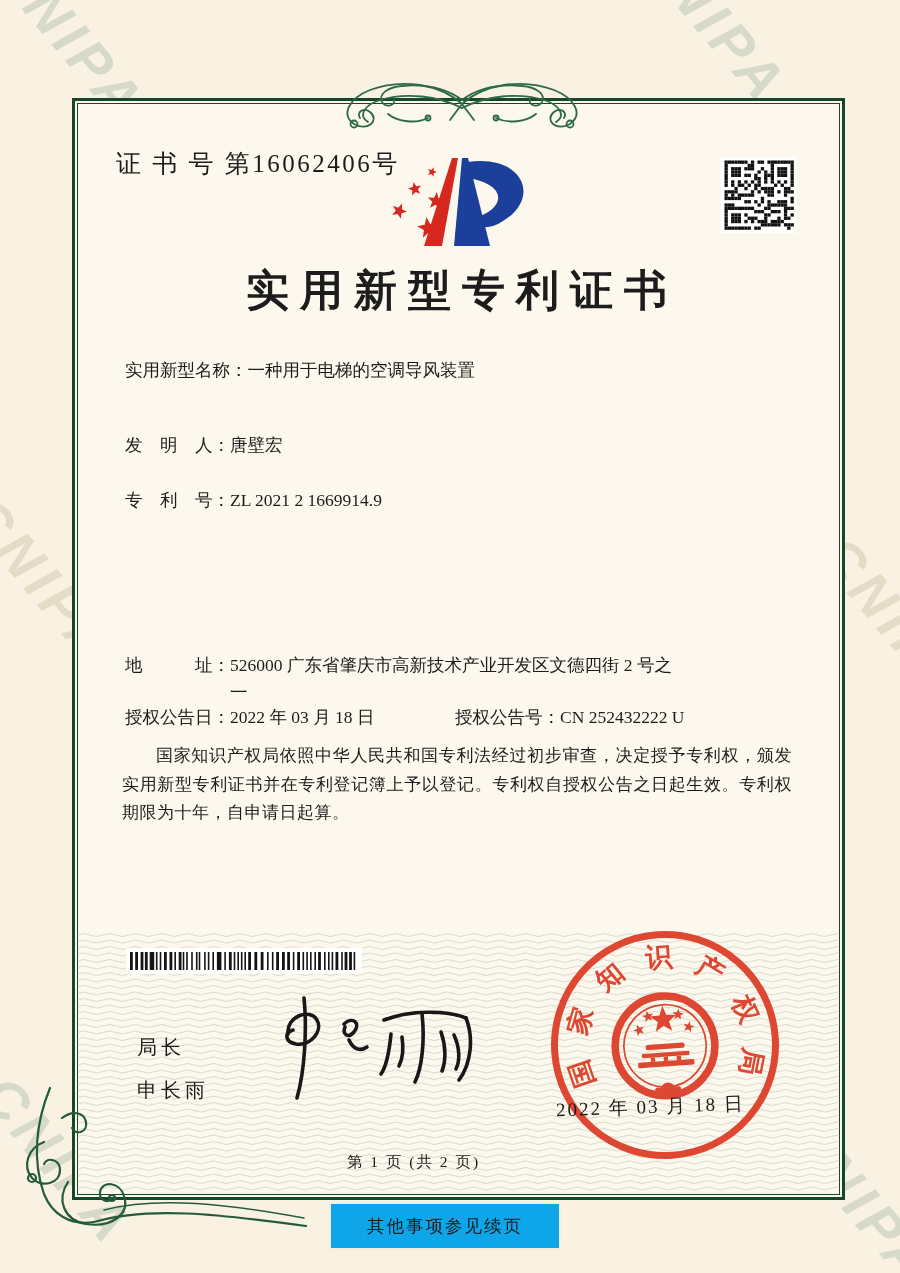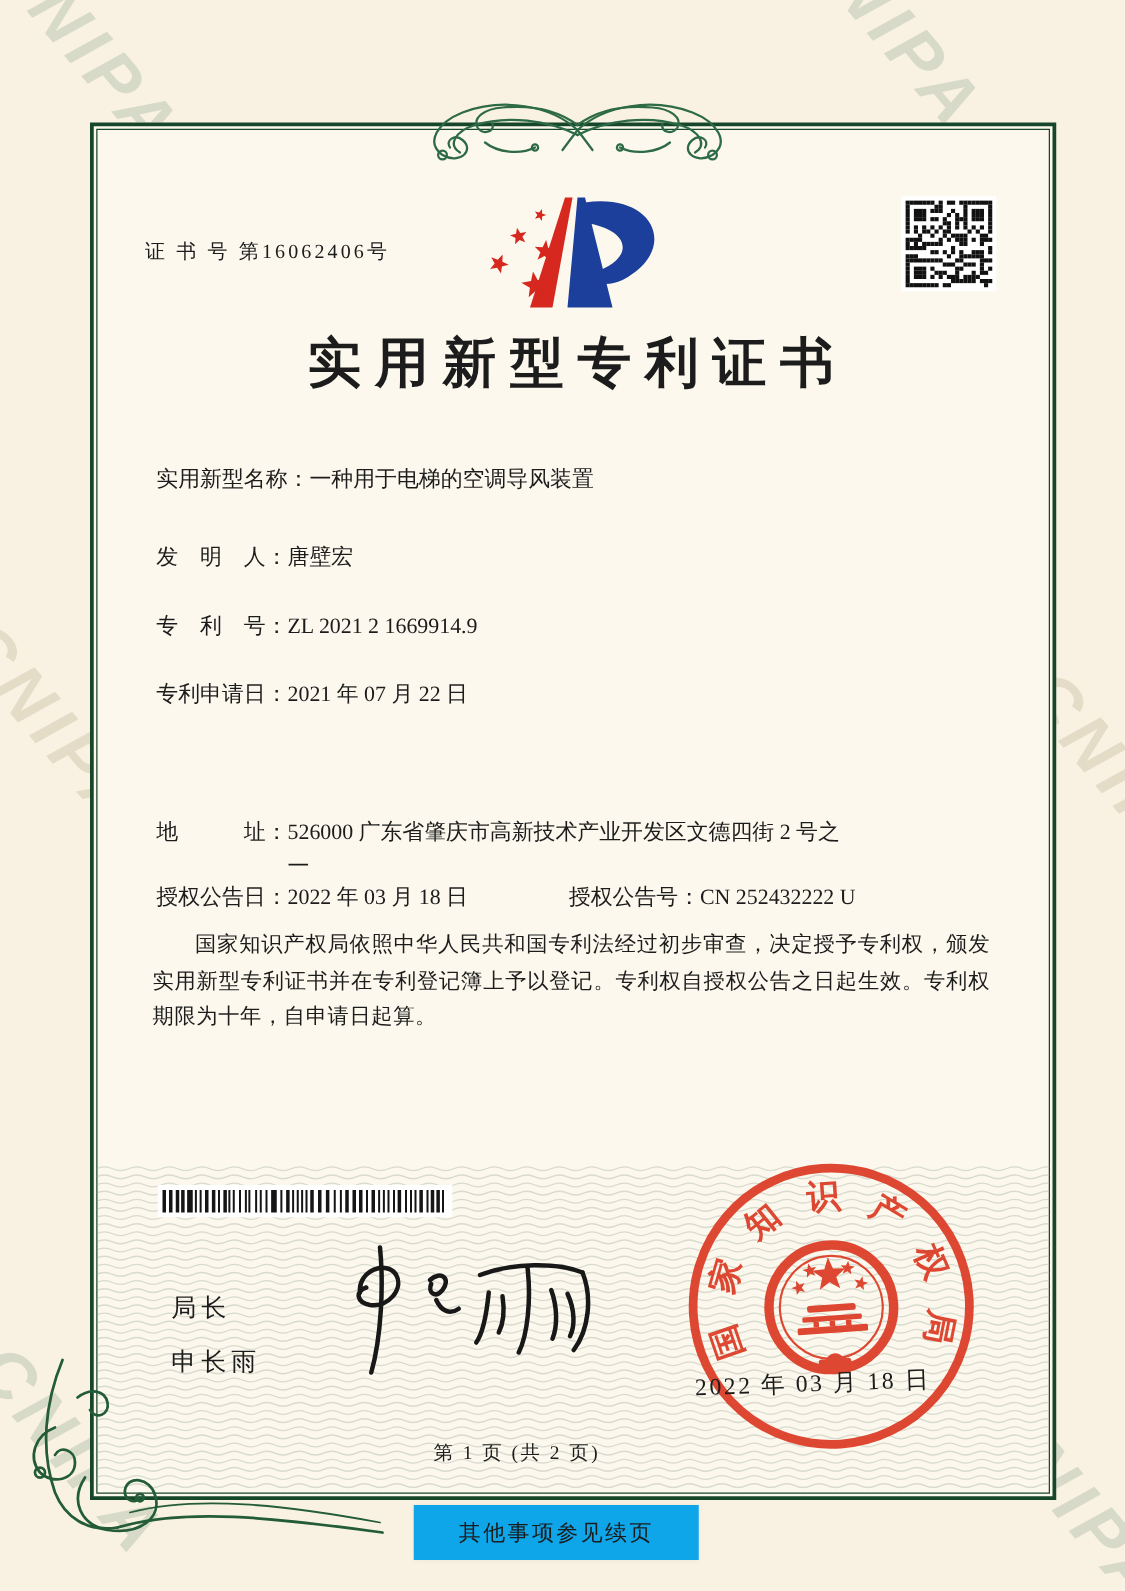--- a/index.html
+++ b/index.html
@@ -26,28 +26,28 @@
   .wm8{left:760px;top:1168px;}
   
   .frame{position:absolute;left:72px;top:98px;width:767px;height:1096px;
          border:3px solid var(--green);background:var(--paper);}
   .frame::after{content:"";position:absolute;inset:2px;border:1px solid var(--green);}
   .waves{position:absolute;left:77px;top:930px;width:763px;height:266px;z-index:1;}
   .flourish{position:absolute;z-index:2;}
   .fl-top{left:328px;top:74px;width:268px;height:66px;}
   .fl-bl{left:8px;top:1082px;width:305px;height:155px;}
   
-  .cert-no{position:absolute;left:116px;top:147px;font-size:16px;letter-spacing:2.5px;z-index:2;margin-top:44px;}
+  .cert-no{position:absolute;left:116px;top:147px;font-size:25px;letter-spacing:2.5px;z-index:2;}
   .logo{position:absolute;left:372px;top:150px;width:170px;height:102px;z-index:2;}
   .qr{position:absolute;left:721px;top:157px;width:76px;height:76px;background:#fff;z-index:2;}
   .title{position:absolute;left:0;top:262px;width:100%;text-align:center;font-size:43px;
          font-weight:bold;letter-spacing:11px;z-index:2;padding-left:12px;}
   .fieldrow{position:absolute;left:125px;width:670px;font-size:17.5px;line-height:27px;z-index:2;}
   .fieldrow .lbl{white-space:pre;}
-  .r0{top:370px}.r1{top:432px}.r2{top:487px}.r3{top:542px}.r4{top:597px}
+  .r0{top:357px}.r1{top:432px}.r2{top:487px}.r3{top:542px}.r4{top:597px}
   .r5{top:652px}.rg{top:704px}
   .grant-no{position:absolute;left:330px;top:0;}
   .paras{position:absolute;left:122px;top:742px;width:670px;font-size:17px;
          line-height:28.5px;text-align:justify;letter-spacing:0.5px;z-index:2;}
   .paras p{margin:0;text-indent:2em;}
   .barcode{position:absolute;left:126px;top:948px;width:236px;height:26px;z-index:2;}
   .sig-block{position:absolute;left:137px;top:1026px;font-size:20px;line-height:43px;
              letter-spacing:4px;z-index:3;}
   .sig-svg{position:absolute;left:250px;top:988px;width:238px;height:118px;z-index:3;}
   .seal{position:absolute;left:551px;top:931px;width:228px;height:228px;z-index:3;
@@ -388,23 +388,20 @@
 
   <div class="fieldrow r0">
     <span class="lbl">实用新型名称：</span><span>一种用于电梯的空调导风装置</span>
   </div>
   <div class="fieldrow r1">
     <span class="lbl">发　明　人：</span><span>唐壁宏</span>
   </div>
   <div class="fieldrow r2">
     <span class="lbl">专　利　号：</span><span>ZL 2021 2 1669914.9</span>
   </div>
-  <div class="fieldrow r3">
-    <span class="lbl">专利申请日：</span><span>2021 年 07 月 22 日</span>
-  </div>
   <div class="fieldrow r5">
     <span class="lbl">地　　　址：</span><span>526000 广东省肇庆市高新技术产业开发区文德四街 2 号之</span>
     <div style="padding-left:105px;">一</div>
   </div>
   <div class="fieldrow rg">
     <span class="lbl">授权公告日：</span><span>2022 年 03 月 18 日</span>
     <span class="grant-no">
       <span class="lbl">授权公告号：</span><span>CN 252432222 U</span>
     </span>
   </div>

